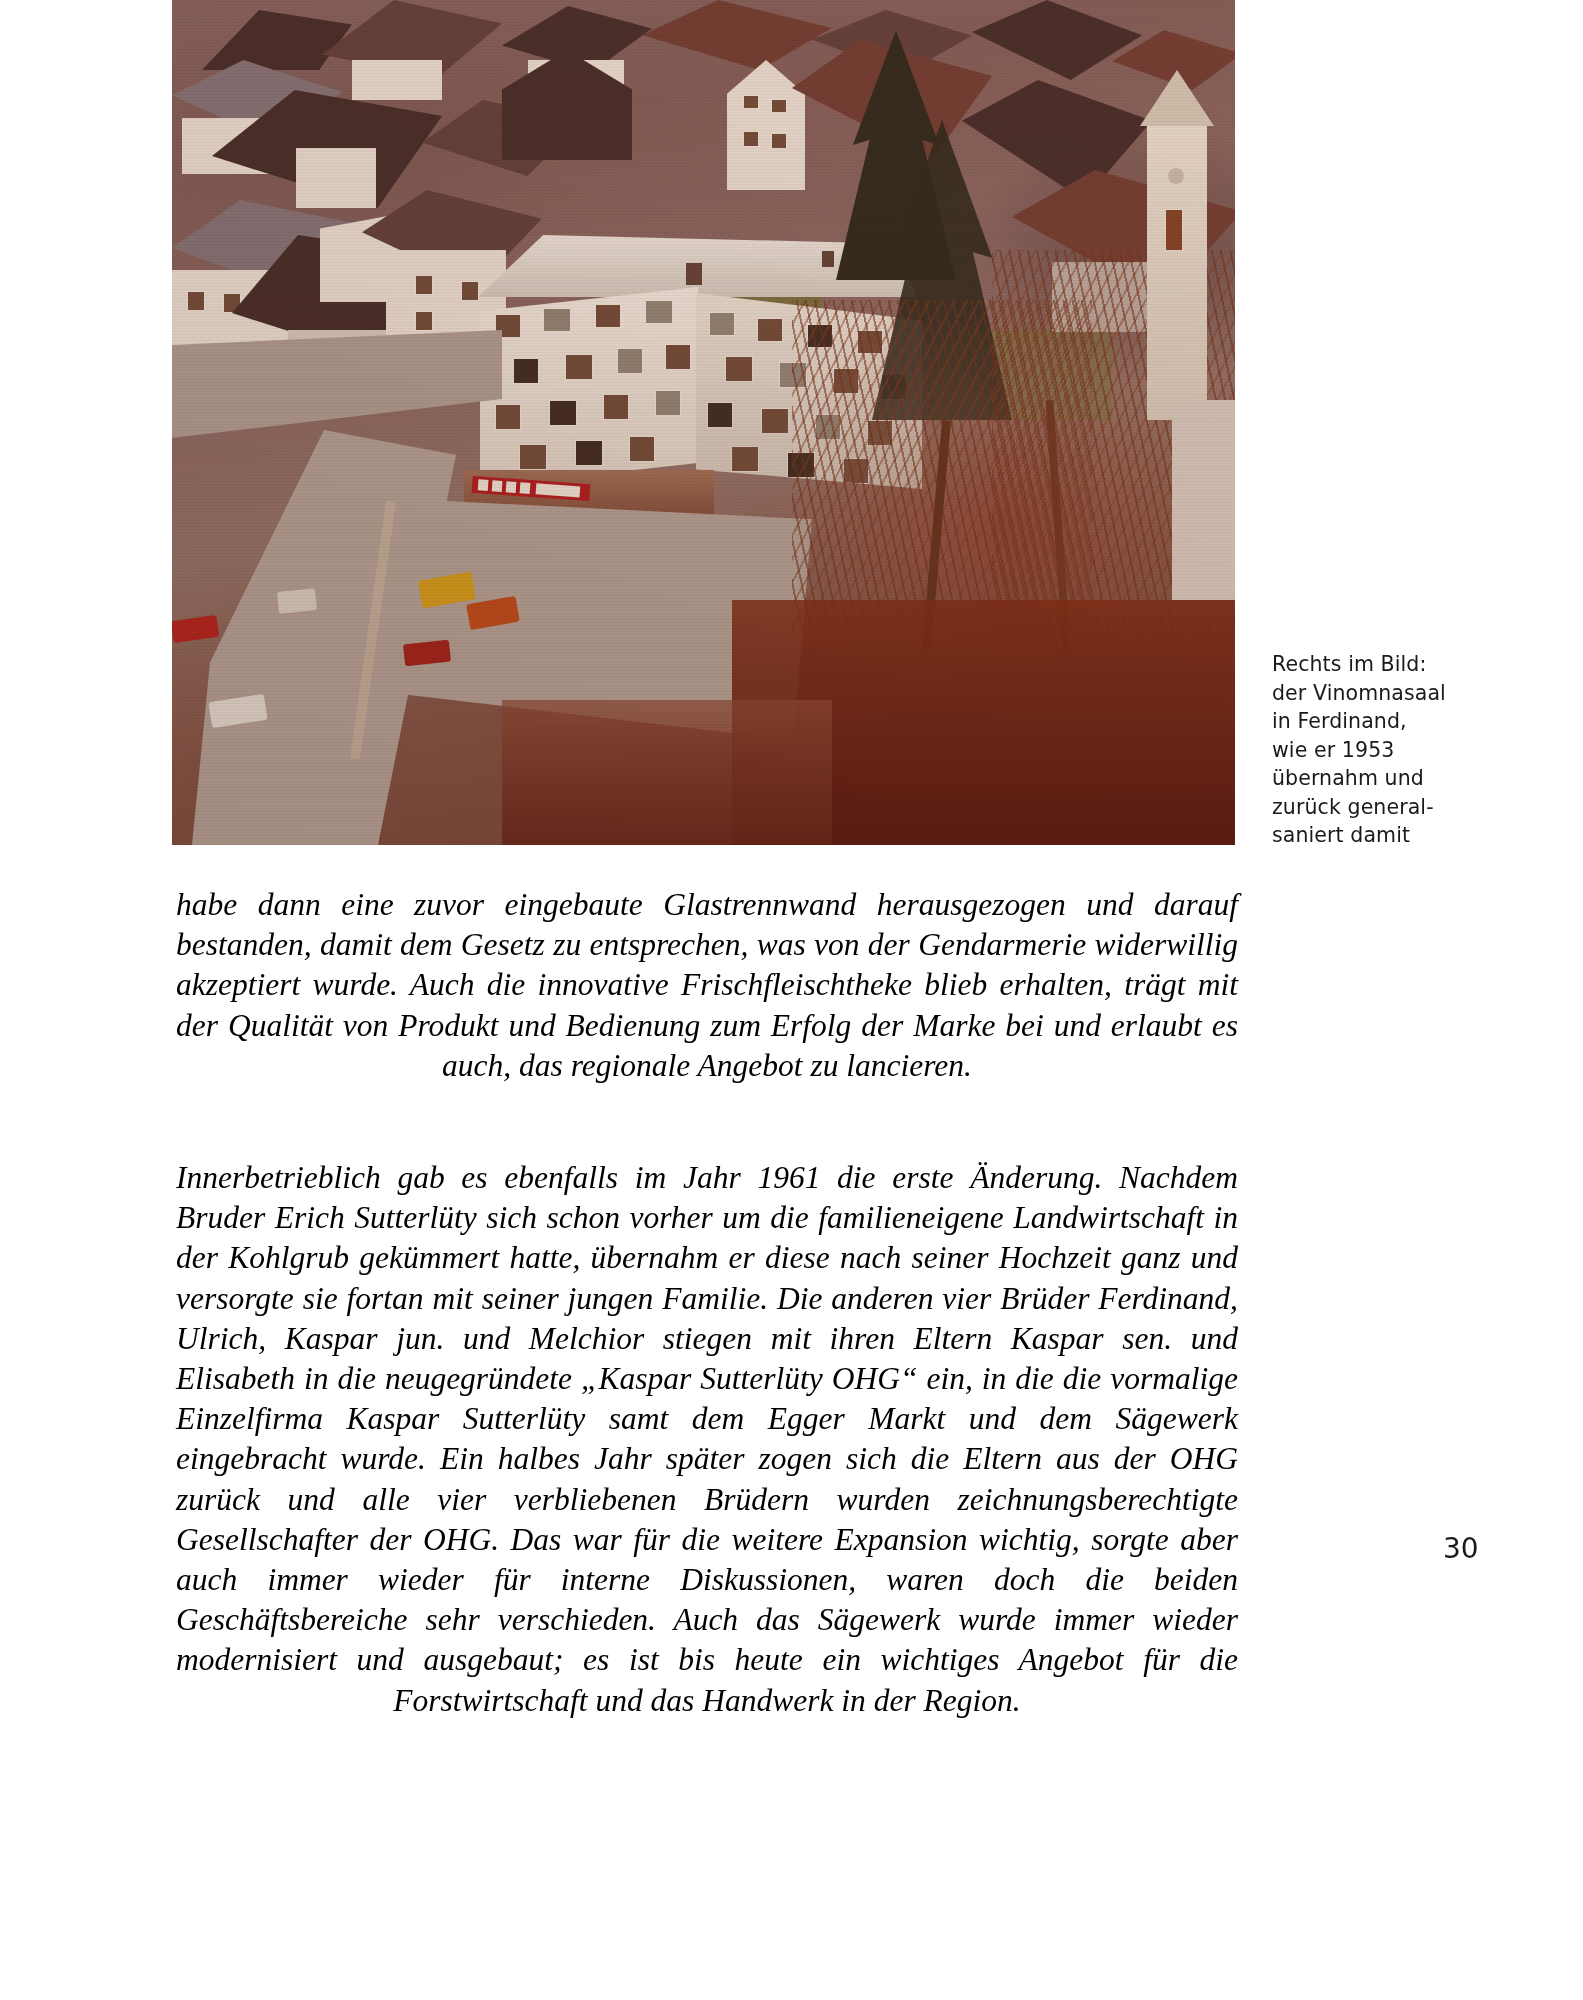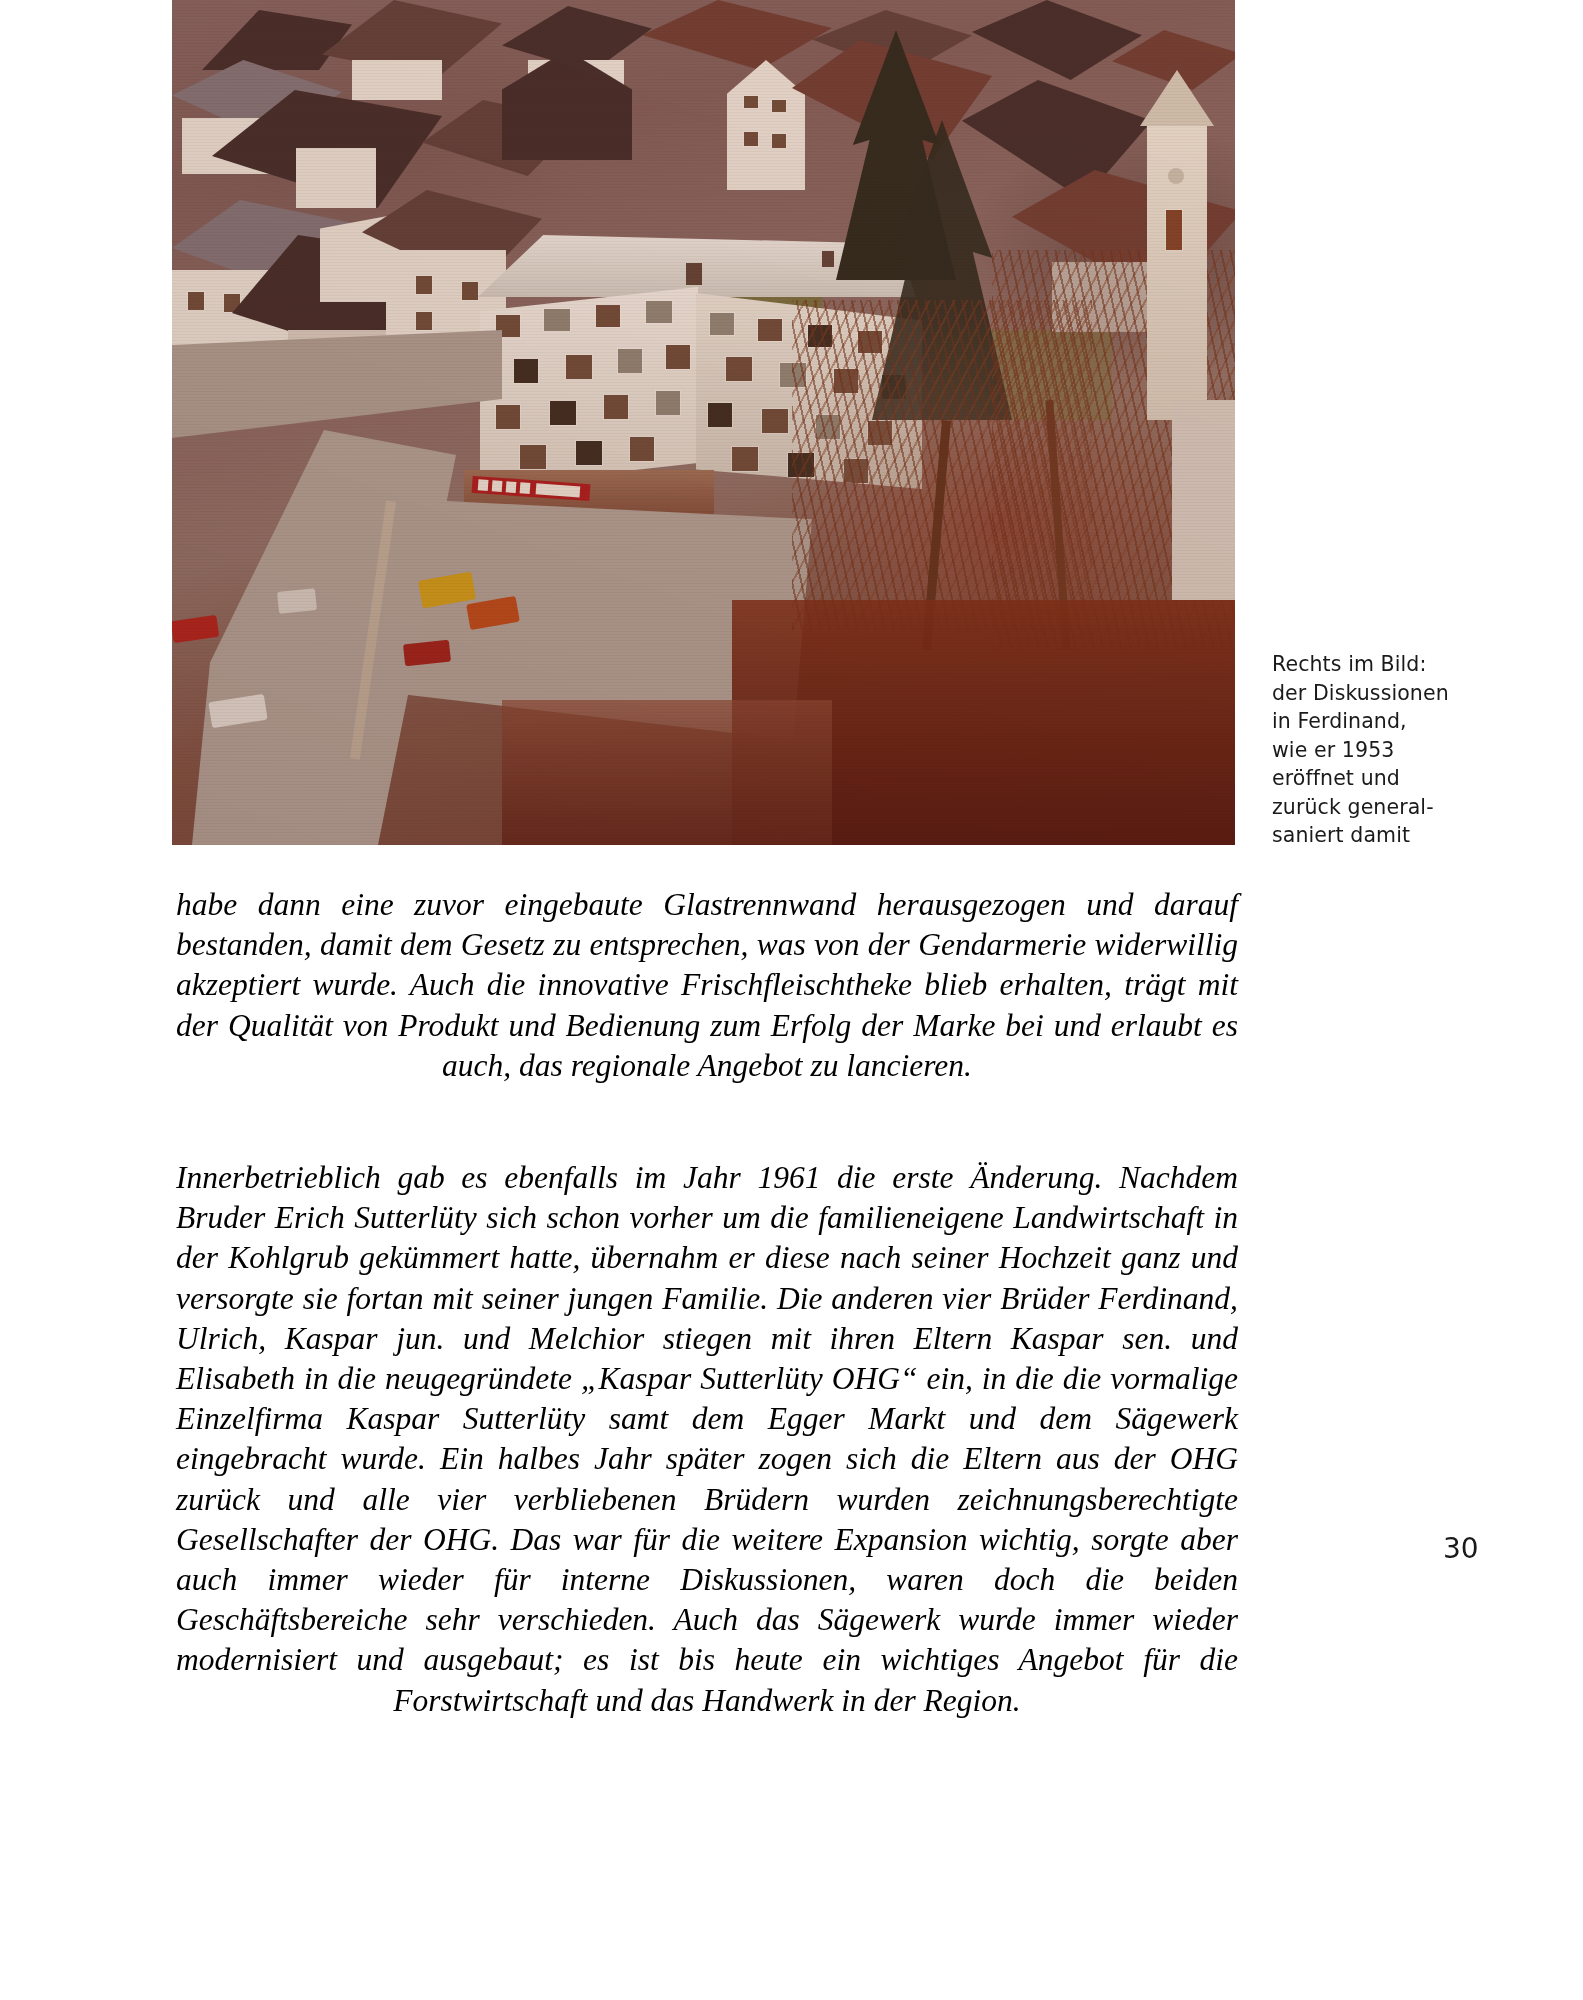--- a/index.html
+++ b/index.html
@@ -353,24 +353,24 @@
     <div class="ph" style="left:996px;top:168px;width:16px;height:16px;border-radius:50%;background:#cfc6b6;"></div>
     <div class="wall dim ph" style="left:1000px;top:400px;width:63px;height:200px;"></div>
 
     <div class="photo-warm"></div>
     <div class="photo-grain"></div>
   </div>
 </figure>
 
 <figcaption class="caption">
   <div>Rechts im Bild:</div>
-  <div>der Diskussionen</div>
+  <div>der Vinomnasaal</div>
   <div>in Ferdinand,</div>
   <div>wie er 1953</div>
-  <div>eröffnet und</div>
+  <div>übernahm und</div>
   <div>zurück general-</div>
   <div>saniert damit</div>
 </figcaption>
 
 <div class="bodytext" id="para-1">
   <p class="last-centered">habe dann eine zuvor eingebaute Glastrennwand herausgezogen und darauf bestanden, damit dem Gesetz zu entsprechen, was von der Gendarmerie widerwillig akzeptiert wurde. Auch die innovative Frischfleischtheke blieb erhalten, trägt mit der Qualität von Produkt und Bedienung zum Erfolg der Marke bei und erlaubt es auch, das regionale Angebot zu lancieren.</p>
 </div>
 
 <div class="bodytext" id="para-2">
   <p class="last-centered">Innerbetrieblich gab es ebenfalls im Jahr 1961 die erste Änderung. Nachdem Bruder Erich Sutterlüty sich schon vorher um die familieneigene Landwirtschaft in der Kohlgrub gekümmert hatte, übernahm er diese nach seiner Hochzeit ganz und versorgte sie fortan mit seiner jungen Familie. Die anderen vier Brüder Ferdinand, Ulrich, Kaspar jun. und Melchior stiegen mit ihren Eltern Kaspar sen. und Elisabeth in die neugegründete „Kaspar Sutterlüty OHG“ ein, in die die vormalige Einzelfirma Kaspar Sutterlüty samt dem Egger Markt und dem Sägewerk eingebracht wurde. Ein halbes Jahr später zogen sich die Eltern aus der OHG zurück und alle vier verbliebenen Brüdern wurden zeichnungsberechtigte Gesellschafter der OHG. Das war für die weitere Expansion wichtig, sorgte aber auch immer wieder für interne Diskussionen, waren doch die beiden Geschäftsbereiche sehr verschieden. Auch das Sägewerk wurde immer wieder modernisiert und ausgebaut; es ist bis heute ein wichtiges Angebot für die Forstwirtschaft und das Handwerk in der Region.</p>

